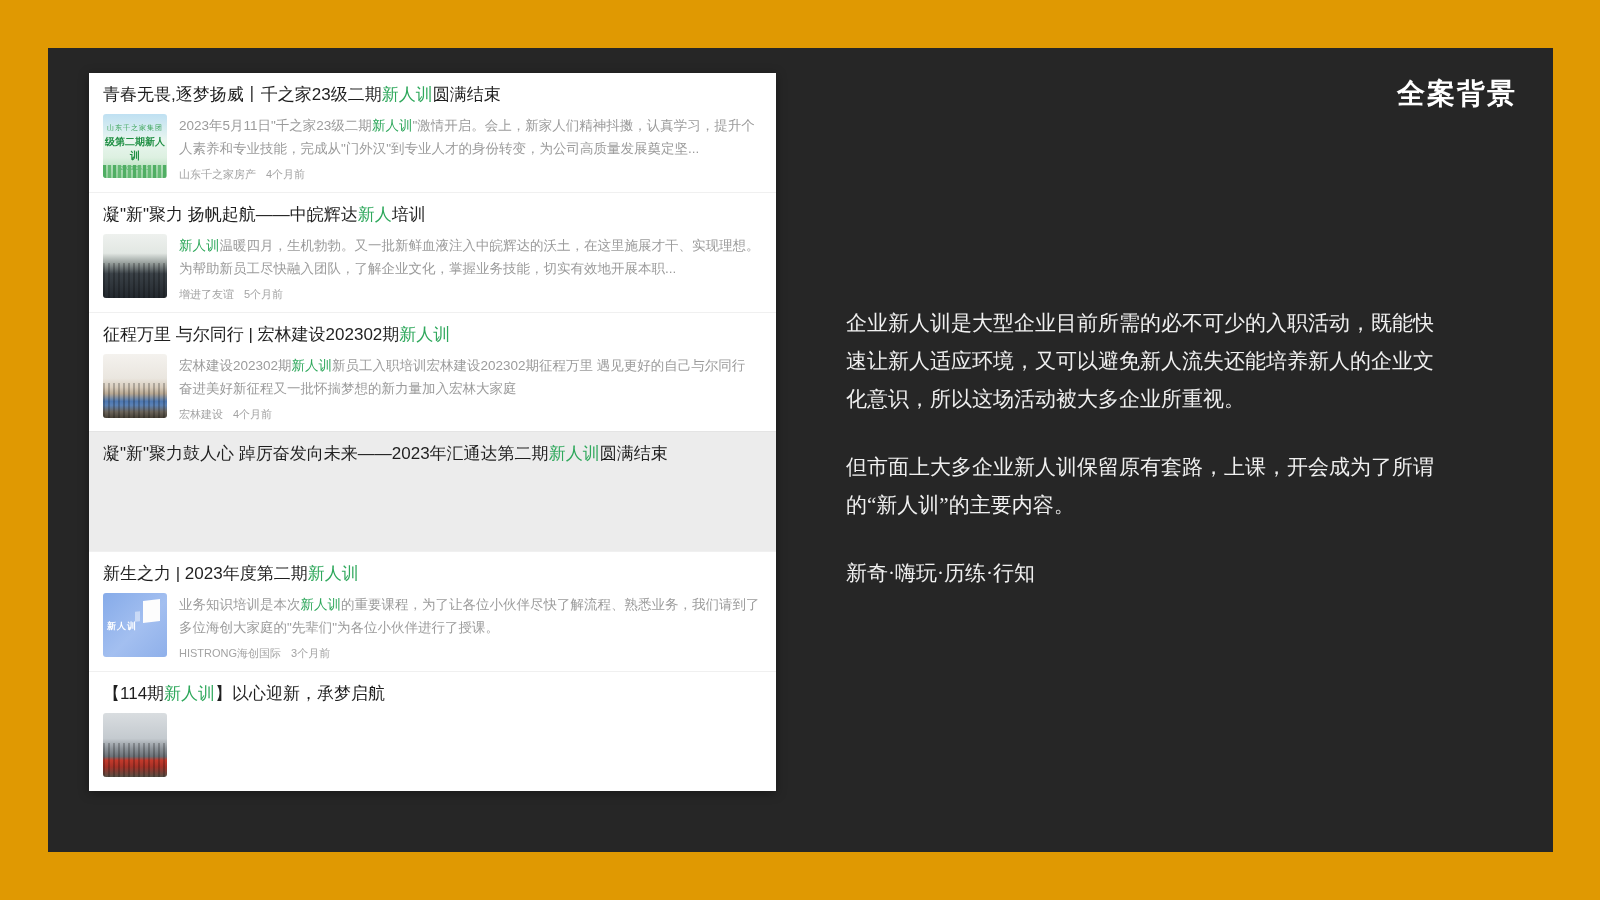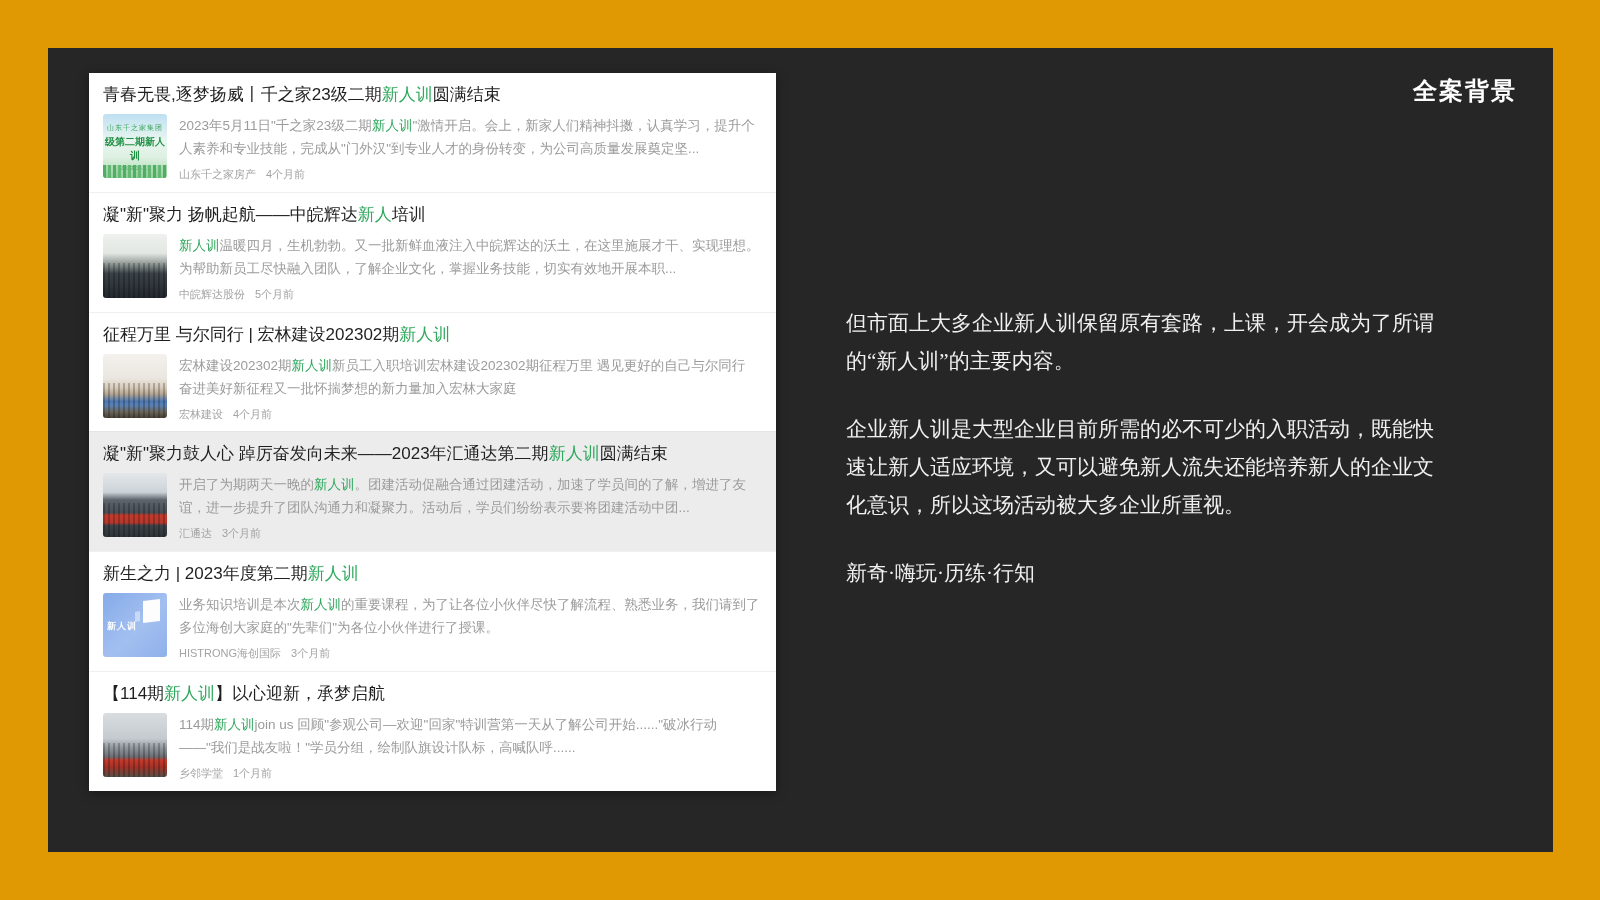--- a/index.html
+++ b/index.html
@@ -83,21 +83,21 @@
   .thumb5 .t5label { position:absolute; left:4px; top:27px; font-size:9px; font-weight:bold; color:#ffffff; letter-spacing:1px; }
   .thumb5::after { content:""; position:absolute; right:7px; top:7px; width:17px; height:22px; background:#fdfdfd; transform: skewY(-6deg); box-shadow:-14px 4px 0 -6px rgba(255,255,255,.45); }
   .thumb6 { background: linear-gradient(180deg,#d9dde0 0%,#c4cacf 40%,#8f959b 55%,#6a7076 68%,#c3392b 74%,#a53127 84%,#565046 100%); }
   .crowdlines::before { content:""; position:absolute; left:0; right:0; top:46%; bottom:0;
     background: repeating-linear-gradient(90deg, rgba(0,0,0,.22) 0 2px, transparent 2px 5px); }
 
   
   .section-title {
     position: absolute;
     top: 27px; right: 36px;
-    font-size: 24px;
+    font-size: 28px;
     font-weight: bold;
     letter-spacing: 2px;
     color: #ffffff;
     font-family: "Liberation Sans", "DejaVu Sans", sans-serif;
   }
   .copy {
     position: absolute;
     left: 798px; top: 256px;
     width: 588px;
     font-family: "Liberation Serif", "DejaVu Serif", serif;
@@ -129,74 +129,63 @@
         </div>
       </div>
     </article>
 
     <article class="result">
       <h3 class="rtitle"><span>凝"新"聚力 扬帆起航——中皖辉达</span><span class="green">新人</span><span>培训</span></h3>
       <div class="rbody">
         <div class="thumb thumb2 crowdlines"></div>
         <div class="rtext">
           <p class="rdesc"><span></span><span class="green">新人训</span><span>温暖四月，生机勃勃。又一批新鲜血液注入中皖辉达的沃土，在这里施展才干、实现理想。为帮助新员工尽快融入团队，了解企业文化，掌握业务技能，切实有效地开展本职...</span></p>
-          <div class="rmeta"><span>中皖辉达股份</span><span class="rtime">5个月前</span></div>
+          <div class="rmeta"><span>增进了友谊</span><span class="rtime">5个月前</span></div>
         </div>
       </div>
     </article>
 
     <article class="result">
       <h3 class="rtitle"><span>征程万里 与尔同行 | 宏林建设202302期</span><span class="green">新人训</span><span></span></h3>
       <div class="rbody">
         <div class="thumb thumb3 crowdlines"></div>
         <div class="rtext">
           <p class="rdesc"><span>宏林建设202302期</span><span class="green">新人训</span><span>新员工入职培训宏林建设202302期征程万里 遇见更好的自己与尔同行 奋进美好新征程又一批怀揣梦想的新力量加入宏林大家庭</span></p>
           <div class="rmeta"><span>宏林建设</span><span class="rtime">4个月前</span></div>
         </div>
       </div>
     </article>
 
     <article class="result active">
       <h3 class="rtitle"><span>凝"新"聚力鼓人心 踔厉奋发向未来——2023年汇通达第二期</span><span class="green">新人训</span><span>圆满结束</span></h3>
-      <div class="rbody">
-        <div class="thumb thumb4 crowdlines"></div>
-        <div class="rtext">
-          <p class="rdesc"><span>开启了为期两天一晚的</span><span class="green">新人训</span><span>。团建活动促融合通过团建活动，加速了学员间的了解，增进了友谊，进一步提升了团队沟通力和凝聚力。活动后，学员们纷纷表示要将团建活动中团...</span></p>
-          <div class="rmeta"><span>汇通达</span><span class="rtime">3个月前</span></div>
-        </div>
-      </div>
     </article>
 
     <article class="result">
       <h3 class="rtitle"><span>新生之力 | 2023年度第二期</span><span class="green">新人训</span><span></span></h3>
       <div class="rbody">
         <div class="thumb thumb5">
           <span class="t5label">新人训</span>
         </div>
         <div class="rtext">
           <p class="rdesc"><span>业务知识培训是本次</span><span class="green">新人训</span><span>的重要课程，为了让各位小伙伴尽快了解流程、熟悉业务，我们请到了多位海创大家庭的"先辈们"为各位小伙伴进行了授课。</span></p>
           <div class="rmeta"><span>HISTRONG海创国际</span><span class="rtime">3个月前</span></div>
         </div>
       </div>
     </article>
 
     <article class="result">
       <h3 class="rtitle"><span>【114期</span><span class="green">新人训</span><span>】以心迎新，承梦启航</span></h3>
       <div class="rbody">
         <div class="thumb thumb6 crowdlines"></div>
-        <div class="rtext">
-          <p class="rdesc"><span>114期</span><span class="green">新人训</span><span>join us 回顾"参观公司—欢迎"回家"特训营第一天从了解公司开始......"破冰行动——"我们是战友啦！"学员分组，绘制队旗设计队标，高喊队呼......</span></p>
-          <div class="rmeta"><span>乡邻学堂</span><span class="rtime">1个月前</span></div>
-        </div>
       </div>
     </article>
 
   </div>
 
   <h2 class="section-title">全案背景</h2>
 
   <div class="copy">
+    <p>企业新人训是大型企业目前所需的必不可少的入职活动，既能快速让新人适应环境，又可以避免新人流失还能培养新人的企业文化意识，所以这场活动被大多企业所重视。</p>
     <p>但市面上大多企业新人训保留原有套路，上课，开会成为了所谓的“新人训”的主要内容。</p>
-    <p>企业新人训是大型企业目前所需的必不可少的入职活动，既能快速让新人适应环境，又可以避免新人流失还能培养新人的企业文化意识，所以这场活动被大多企业所重视。</p>
     <p>新奇·嗨玩·历练·行知</p>
   </div>
 
 </div>
 
 </body></html>

